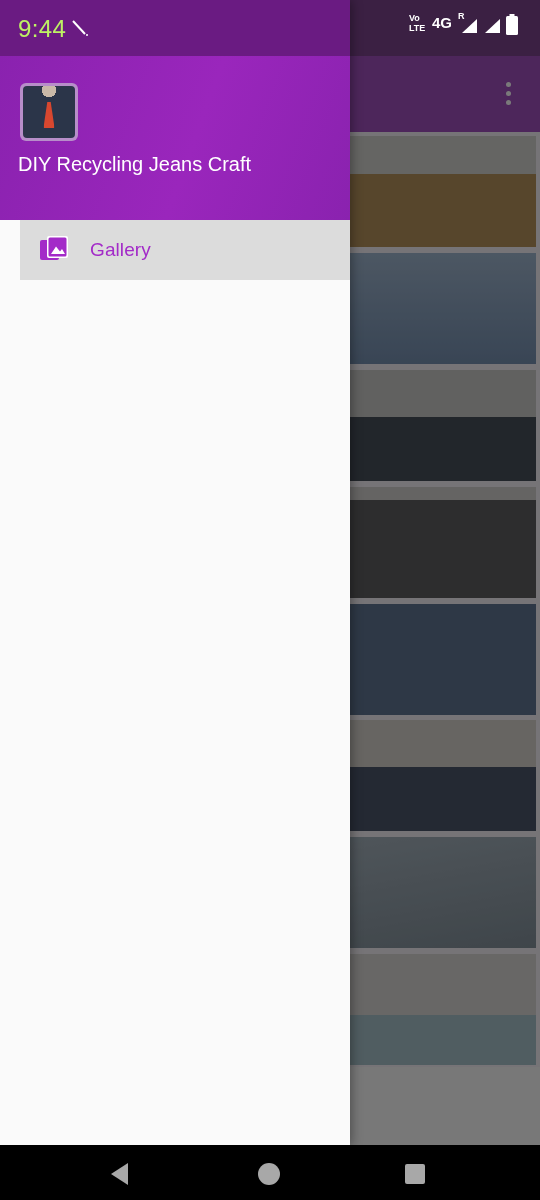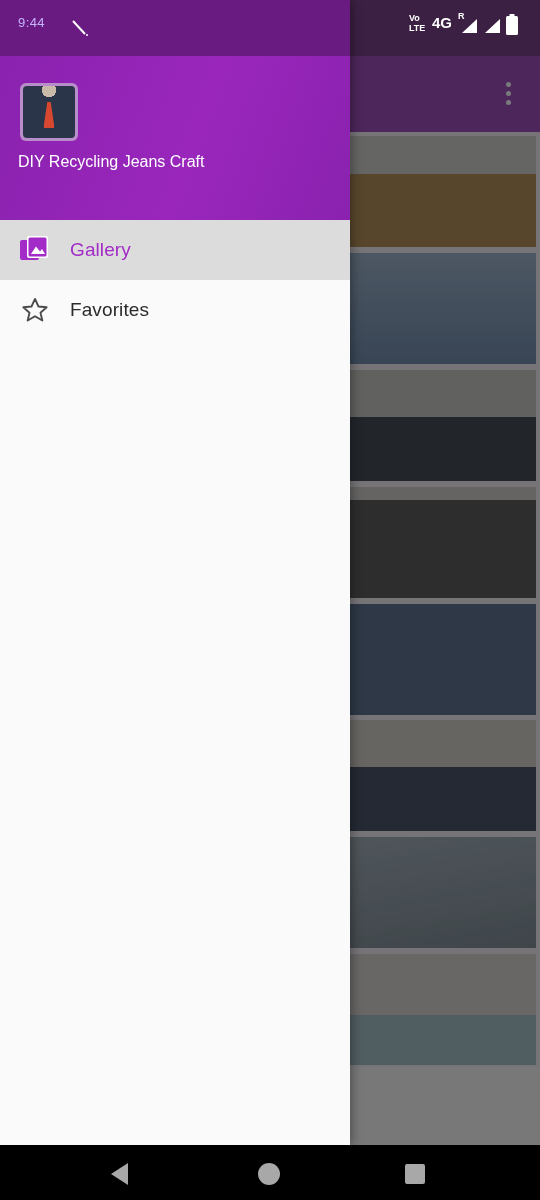--- a/index.html
+++ b/index.html
@@ -150,22 +150,22 @@
   .drawer-statusbar {
     position: relative;
     width: 350px;
     height: 56px;
     background: #6a1b82;
   }
   .sb-clock {
     position: absolute;
     left: 18px;
     top: 15px;
-    font-size: 13px;
-    color: #c4b5fd;
+    font-size: 24px;
+    color: #bef264;
     letter-spacing: .4px;
   }
   .sb-slash {
     position: absolute;
     left: 70px;
     top: 18px;
     width: 20px;
     height: 20px;
   }
   .drawer-header {
@@ -201,21 +201,21 @@
     transform: translateX(-50%);
     width: 11px;
     height: 26px;
     background: #d8472f;
     clip-path: polygon(35% 0, 65% 0, 100% 100%, 50% 118%, 0 100%);
   }
   .header-title {
     position: absolute;
     left: 18px;
     top: 97px;
-    font-size: 16px;
+    font-size: 20px;
     color: #ffffff;
     white-space: nowrap;
     text-align: center;
   }
   .header-email {
     position: absolute;
     left: 18px;
     top: 124px;
     font-size: 18px;
     color: #f3e6f8;
@@ -230,20 +230,21 @@
   .menu-item {
     position: relative;
     display: flex;
     align-items: center;
     height: 60px;
     padding-left: 0;
     cursor: pointer;
   }
   .menu-item.selected {
     background: #dcdcdc;
+    margin-left: 20px;
   }
   .menu-icon {
     width: 70px;
     min-width: 70px;
     display: flex;
     align-items: center;
     justify-content: center;
   }
   .menu-label {
     font-size: 19px;
@@ -443,28 +444,20 @@
           <svg width="30" height="28" viewBox="0 0 30 28">
             <rect x="0" y="4" width="19" height="20" rx="2" fill="#a32bc8"></rect>
             <rect x="7" y="0" width="21" height="22" rx="2" fill="#ffffff"></rect>
             <rect x="8.5" y="1.5" width="18" height="19" rx="1.5" fill="#a32bc8"></rect>
             <polygon points="11,18 16,10.5 20,15.5 22,13 25,18" fill="#ffffff"></polygon>
           </svg>
         </span>
         <span class="menu-label">Gallery</span>
       </div>
 
-      <div class="menu-item">
-        <span class="menu-icon">
-          <svg width="30" height="28" viewBox="0 0 24 24">
-            <polygon points="12,2.5 15,9 22,9.6 16.7,14.3 18.3,21 12,17.4 5.7,21 7.3,14.3 2,9.6 9,9" fill="none" stroke="#4a4a4a" stroke-width="1.6" stroke-linejoin="round"></polygon>
-          </svg>
-        </span>
-        <span class="menu-label">Favorites</span>
-      </div>
 
 
 
 
     </div>
   </div>
 
   <div id="navbar">
     <div class="nav-back"></div>
     <div class="nav-home"></div>

